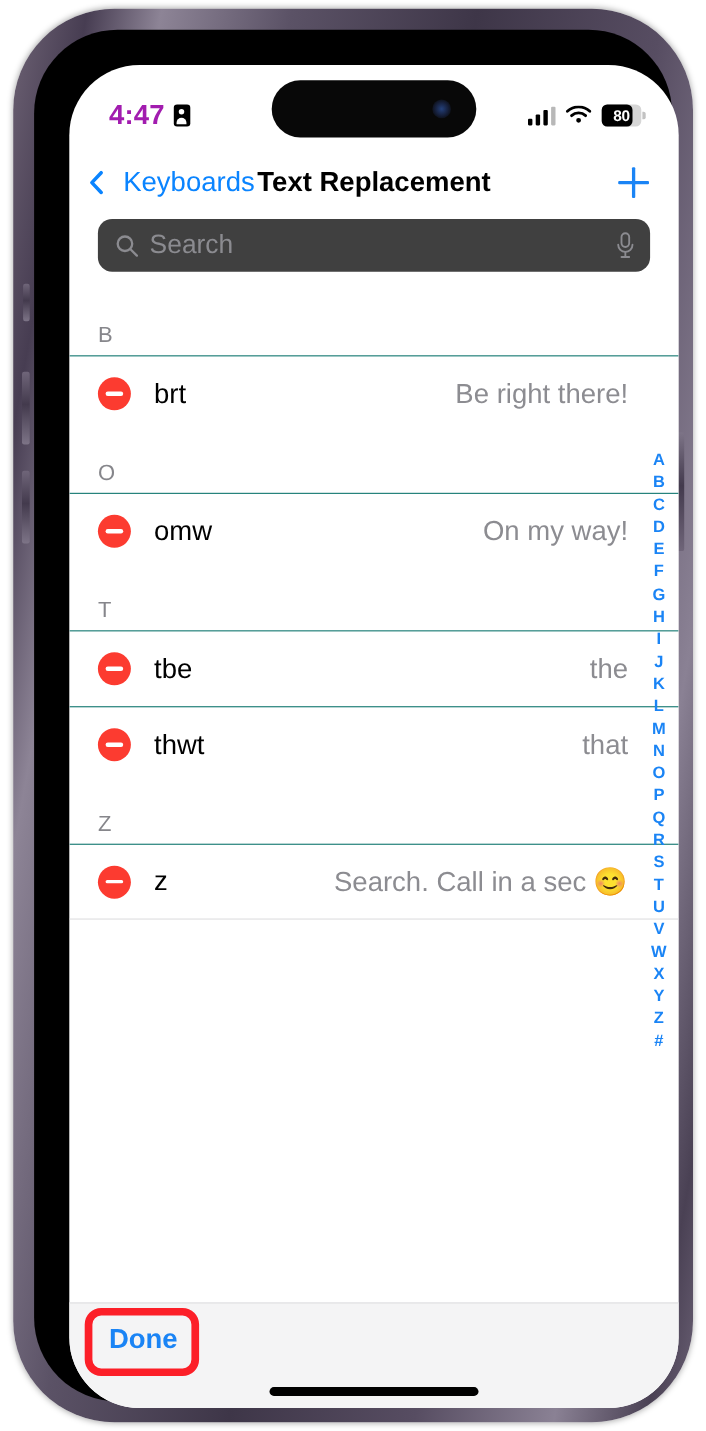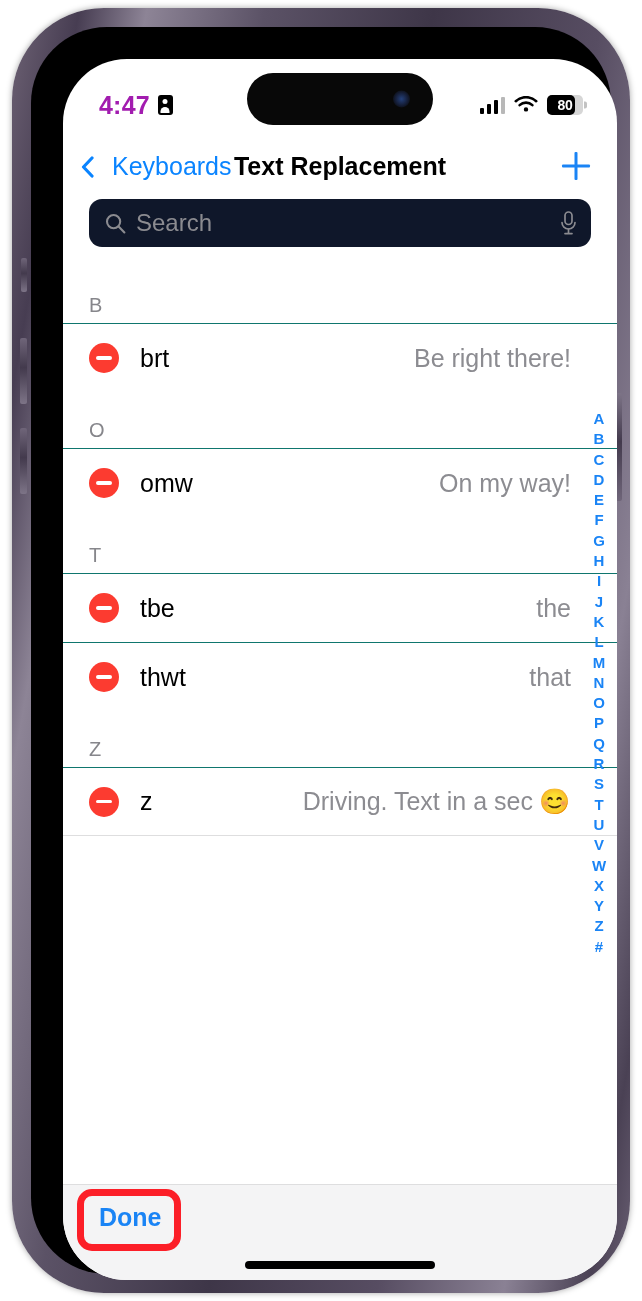--- a/index.html
+++ b/index.html
@@ -147,21 +147,21 @@
   .nav-add::before, .nav-add::after {
     content: ""; position: absolute; background: #1a84f5;
     border-radius: 1px;
   }
   .nav-add::before { left: 50%; top: 1px; transform: translateX(-50%); width: 3px; height: 28px; }
   .nav-add::after  { top: 50%; left: 1px; transform: translateY(-50%); height: 3px; width: 28px; }
 
   
   .search-wrap { position: absolute; left: 0; top: 140px; width: 100%; padding: 0 26px; }
   .searchbar {
-    height: 48px; border-radius: 13px; background: #0f172a;
+    height: 48px; border-radius: 13px; background: #404040;
     display: flex; align-items: center; gap: 10px;
     padding: 0 14px 0 16px; cursor: text;
   }
   .search-ico { width: 21px; height: 21px; flex: none; }
   .search-ph { flex: 1; font-size: 24px; color: #8b8b90; }
   .mic-ico { width: 17px; height: 24px; flex: none; }
 
   
   .list {
     position: absolute;
@@ -343,21 +343,21 @@
             </div>
             <span class="row-short">thwt</span>
             <span class="row-phrase">that</span>
           </div>
           <div class="section-header">Z</div>
           <div class="row">
             <div class="del-btn">
               <i></i>
             </div>
             <span class="row-short">z</span>
-            <span class="row-phrase">Driving. Text in a sec 😊</span>
+            <span class="row-phrase">Search. Call in a sec 😊</span>
           </div>
         </div>
 
       <div class="alpha-index">
           <span>A</span>
           <span>B</span>
           <span>C</span>
           <span>D</span>
           <span>E</span>
           <span>F</span>

